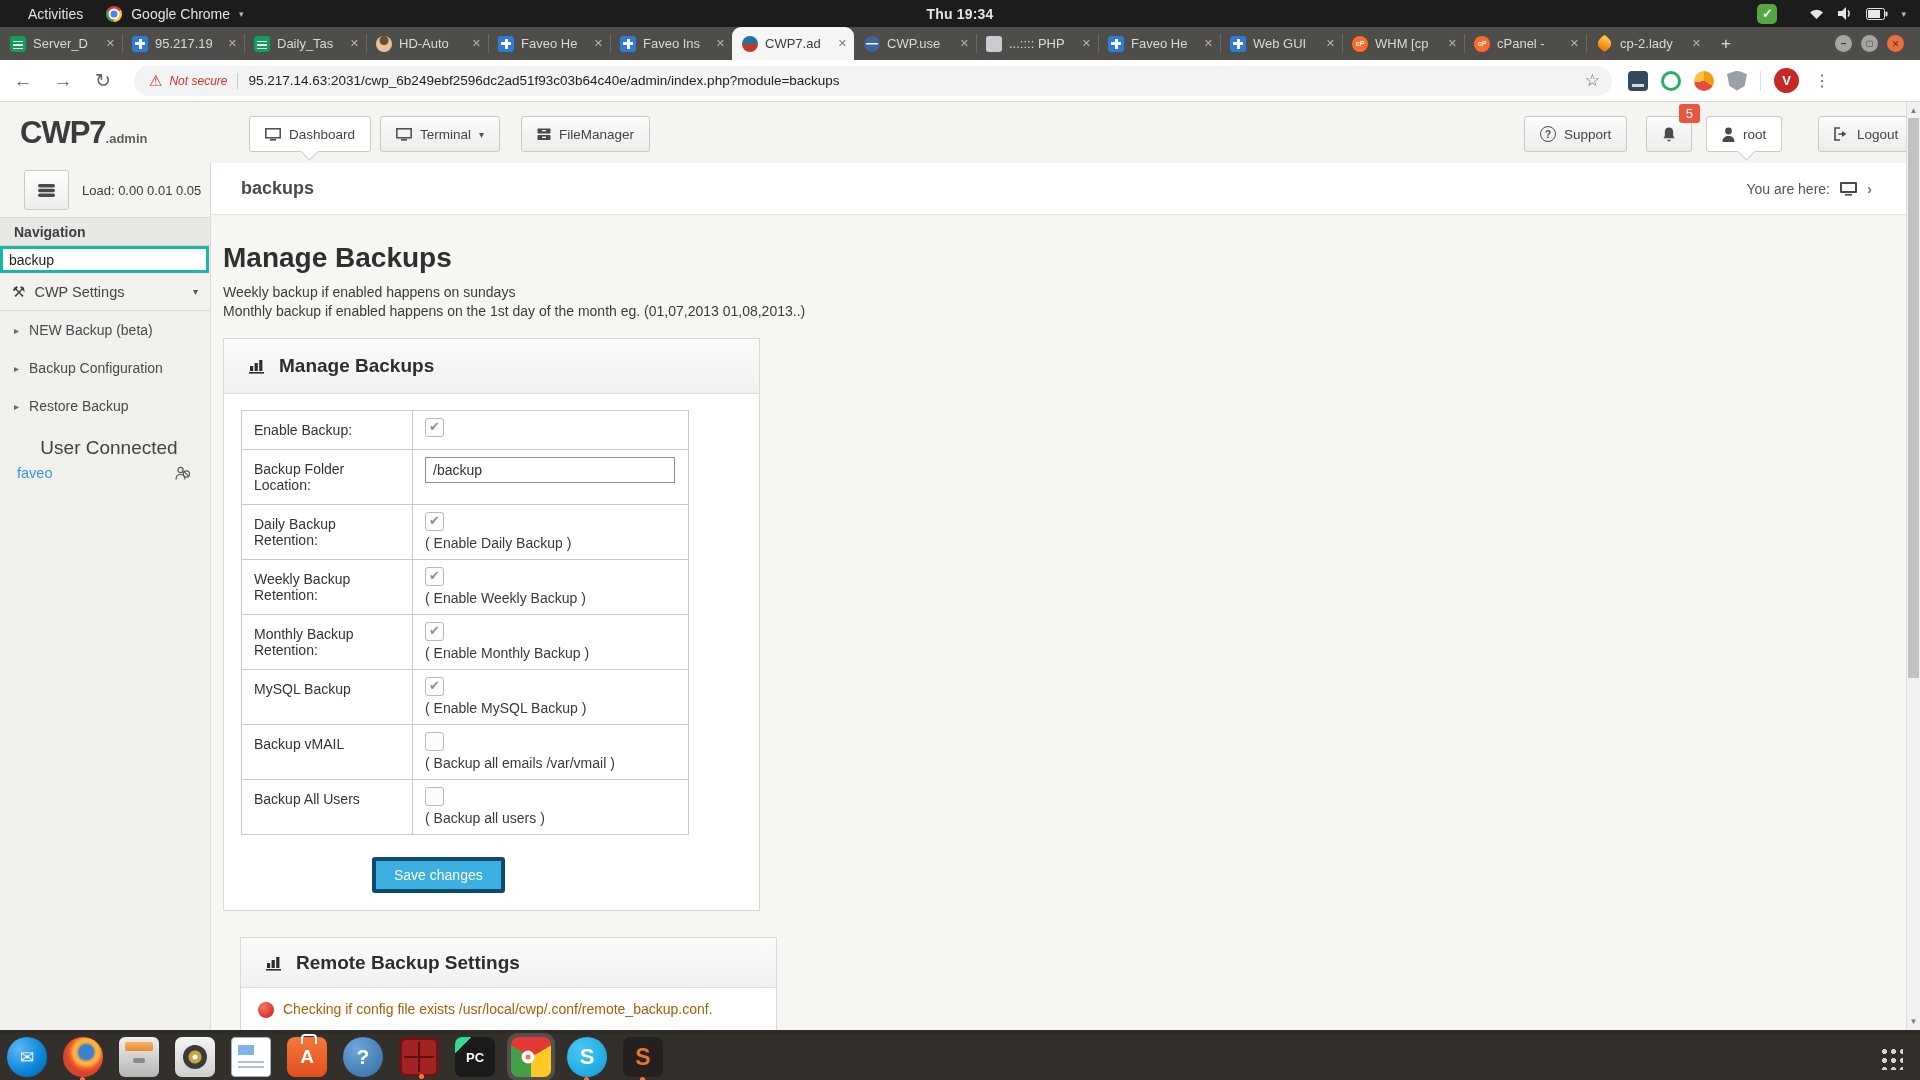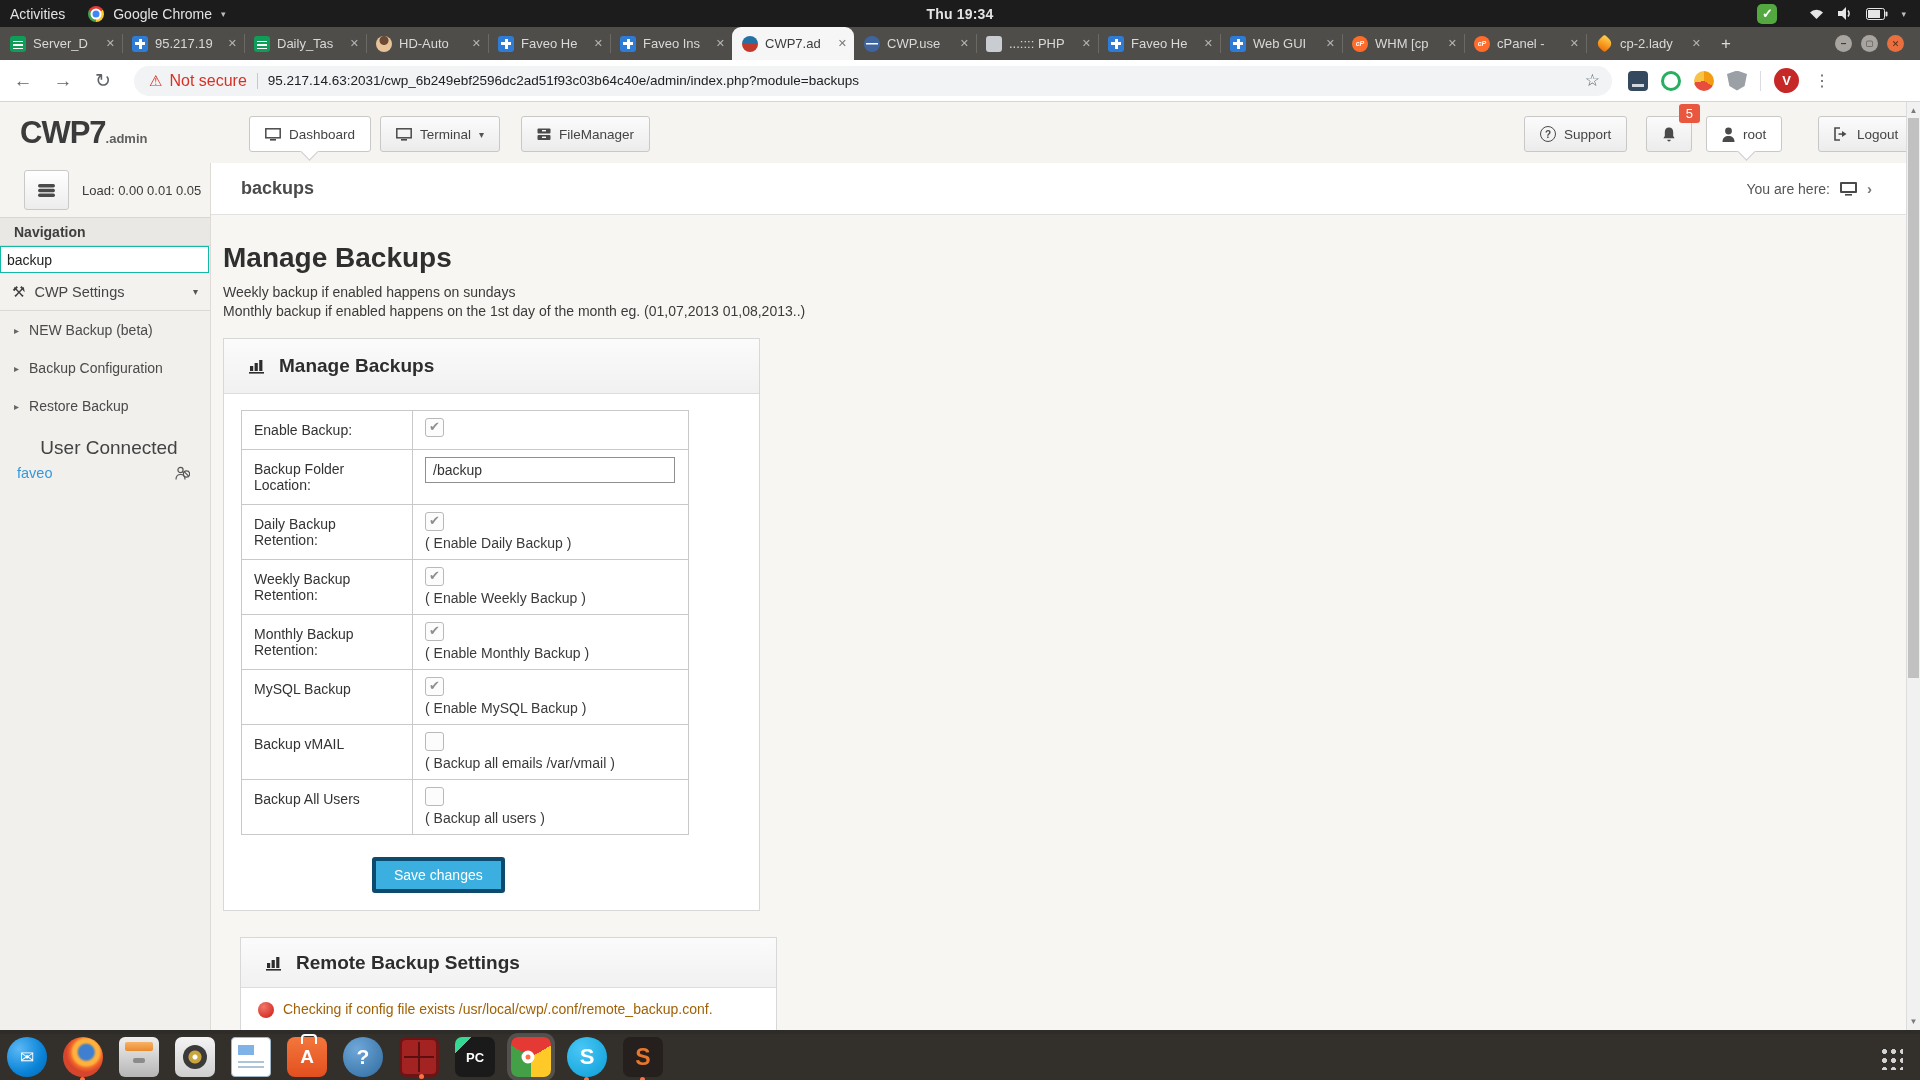--- a/index.html
+++ b/index.html
@@ -1,21 +1,21 @@
 <!DOCTYPE html>
 <html><head>
 <meta charset="utf-8">
 <style>
   * { margin:0; padding:0; box-sizing:border-box; }
   html,body { width:1920px; height:1080px; overflow:hidden; }
   body { font-family:"Liberation Sans",sans-serif; background:#2e2c29; position:relative; }
 
   
   #topbar { position:absolute; left:0; top:0; width:1920px; height:27px; background:#1c1c1c; color:#e3e3e3; display:flex; align-items:center; font-size:14px; }
-  .tb-left { display:flex; align-items:center; gap:9px; padding-left:10px; }
+  .tb-left { display:flex; align-items:center; gap:9px; padding-left:28px; }
   .tb-activities { margin-right:14px; }
   .tb-clock { position:absolute; left:0; right:0; text-align:center; font-weight:bold; letter-spacing:.2px; }
   .tb-right { margin-left:auto; display:flex; align-items:center; gap:13px; padding-right:14px; position:relative; z-index:2; }
   .tb-caret { font-size:9px; color:#bdbdbd; }
   .green-badge { width:20px; height:20px; border-radius:5px; background:#53a93f; color:#fff; font-size:13px; font-weight:bold; display:flex; align-items:center; justify-content:center; margin-right:18px; }
   .chrome-ball { width:16px; height:16px; border-radius:50%; background:conic-gradient(#e53935 0 60deg,#ffca28 60deg 180deg,#43a047 180deg 300deg,#e53935 300deg 360deg); position:relative; }
   .chrome-ball::after { content:""; position:absolute; left:50%; top:50%; width:7px; height:7px; transform:translate(-50%,-50%); background:#4285f4; border:2px solid #fff; border-radius:50%; }
 
   
   #tabstrip { position:absolute; left:0; top:27px; width:1920px; height:33px; background:#4f4d49; display:flex; align-items:stretch; }
@@ -45,21 +45,21 @@
   .f-globe { border-radius:50%; background:#3f649e; background-image:linear-gradient(#fff,#fff); background-size:12px 1.5px; background-position:center; background-repeat:no-repeat; }
   .f-php { background:#c9ccd0; }
   .f-cpanel { background:#ff6c2c; border-radius:50%; color:#fff; font-size:7px; font-style:italic; font-weight:bold; }
   .f-flame { background:linear-gradient(160deg,#ffd54f,#ef6c00); transform:rotate(45deg); width:13px; height:13px; flex-basis:13px; margin:0 2px; border-radius:3px 6px 3px 6px; }
 
   
   #toolbar { position:absolute; left:0; top:60px; width:1920px; height:42px; background:#fff; border-bottom:1px solid #d6d6d6; display:flex; align-items:center; }
   .nav-ic { width:34px; height:34px; display:flex; align-items:center; justify-content:center; color:#5f6368; font-size:19px; margin-left:6px; }
   #omnibox { margin-left:14px; width:1478px; height:30px; border-radius:15px; background:#f1f3f4; display:flex; align-items:center; padding:0 12px 0 15px; }
   .warn-tri { color:#d93025; font-size:15px; margin-right:7px; }
-  .notsecure { color:#d93025; font-size:16px; margin-right:10px; white-space:nowrap; }
+  .notsecure { color:#d93025; font-size:12px; margin-right:10px; white-space:nowrap;font-style:italic; }
   .omni-sep { width:1px; height:16px; background:#c6c9cc; margin-right:10px; }
   .url { color:#202124; font-size:13.5px; white-space:nowrap; overflow:hidden; flex:1; }
   .omni-star { color:#5f6368; font-size:17px; }
   .omni-star::before { content:"☆"; }
   .ext-row { display:flex; align-items:center; gap:13px; margin-left:16px; }
   .ext { width:20px; height:20px; }
   .ext-kb { background:#34495e; border-radius:4px; background-image:linear-gradient(#cfd8dc,#cfd8dc); background-size:12px 3px; background-position:center 13px; background-repeat:no-repeat; }
   .ext-green { border-radius:50%; border:3px solid #27ae60; }
   .ext-orange { border-radius:50%; background:conic-gradient(#f39c12 0 120deg,#e74c3c 120deg 260deg,#f6c344 260deg 360deg); }
   .ext-shield { background:#9aa0a6; clip-path:polygon(50% 0,100% 18%,88% 78%,50% 100%,12% 78%,0 18%); }
@@ -87,21 +87,21 @@
   .crumbs { margin-left:auto; display:flex; align-items:center; gap:9px; padding-right:48px; font-size:14px; color:#555; }
   .crumb-chev { color:#777; font-size:15px; font-weight:bold; }
   .crumb-chev::before { content:"›"; }
 
   
   #sidebar { position:absolute; left:0; top:163px; width:211px; height:867px; background:#f2f0ed; border-right:1px solid #dedad5; }
   .load-row { height:54px; display:flex; align-items:center; background:#f6f4f1; }
   .load-btn { width:45px; height:40px; margin-left:24px; background:linear-gradient(#fff,#ececec); border:1px solid #c9c9c9; border-radius:3px; display:flex; align-items:center; justify-content:center; }
   .load-label { margin-left:13px; font-size:13px; color:#3a3a3a; }
   .nav-head { height:29px; line-height:28px; background:#eae8e4; border-top:1px solid #d9d6d1; border-bottom:1px solid #d9d6d1; font-size:14px; font-weight:bold; color:#3e3e3e; padding-left:14px; }
-  .side-search { display:block; width:209px; height:27px; border:1px solid #14b8a6; font-size:14px; padding:0 6px; font-family:"Liberation Sans",sans-serif; color:#222; }
+  .side-search { display:block; width:209px; height:27px; border:3px solid #14b8a6; font-size:14px; padding:0 6px; font-family:"Liberation Sans",sans-serif; color:#222; }
   .settings-row { height:38px; border-bottom:1px solid #dcd9d4; display:flex; align-items:center; padding:0 12px; gap:9px; font-size:14.5px; color:#454545; background:#f4f2ef; }
   .tool-ic { font-size:15px; color:#3f3f3f; }
   .settings-row .caret { margin-left:auto; }
   .subitem { height:38px; display:flex; align-items:center; padding-left:14px; gap:10px; font-size:14px; color:#4a4a4a; }
   .subitem::before { content:"▸"; color:#666; font-size:10px; }
   .user-conn { height:30px; margin-top:4px; display:flex; align-items:center; padding-left:8px; gap:8px; font-size:19px; color:#434343;flex-direction:column; }
   .faveo-row { height:28px; display:flex; align-items:center; padding:0 20px 0 17px; font-size:14.5px; }
   .faveo-link { color:#3498db; }
   .faveo-row svg { margin-left:auto; }
 

